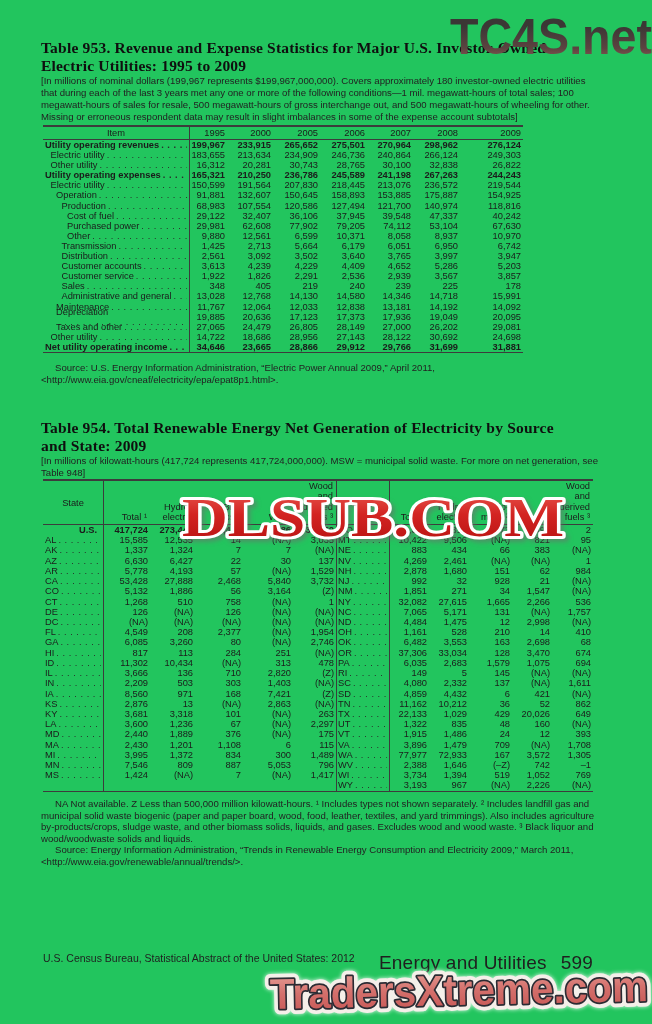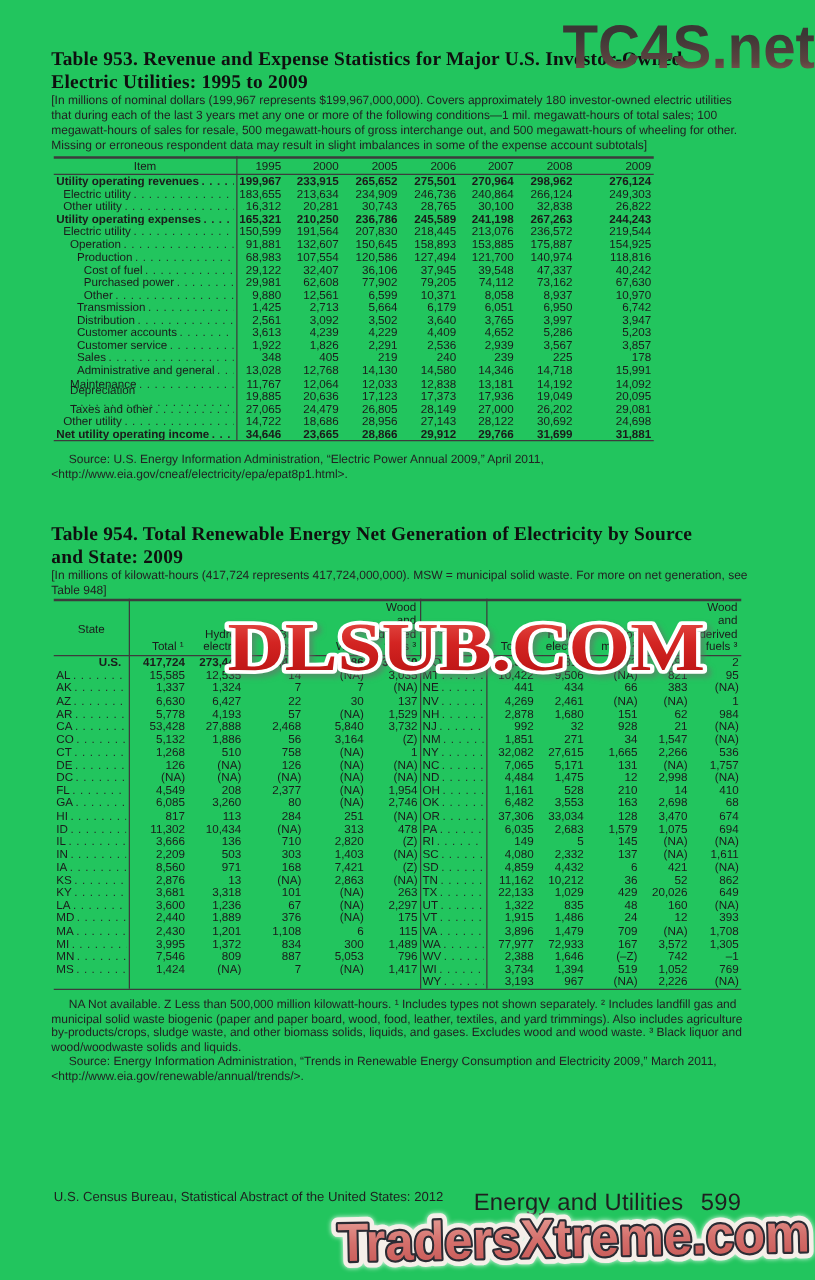--- a/index.html
+++ b/index.html
@@ -201,21 +201,21 @@
         <div class="t-row">
           <div class="cell lbl" style="padding-left: 24px;">
             <span class="lbl-text">Purchased power</span>
             <span class="leader"></span>
           </div>
           <div class="cell num">29,981</div>
           <div class="cell num">62,608</div>
           <div class="cell num">77,902</div>
           <div class="cell num">79,205</div>
           <div class="cell num">74,112</div>
-          <div class="cell num">73,162</div>
+          <div class="cell num">53,104</div>
           <div class="cell num">67,630</div>
         </div>
         <div class="t-row">
           <div class="cell lbl" style="padding-left: 24px;">
             <span class="lbl-text">Other</span>
             <span class="leader"></span>
           </div>
           <div class="cell num">9,880</div>
           <div class="cell num">12,561</div>
           <div class="cell num">6,599</div>
@@ -707,21 +707,21 @@
               <div class="cell num">9,506</div>
               <div class="cell num">(NA)</div>
               <div class="cell num">821</div>
               <div class="cell num">95</div>
             </div>
             <div class="t-row">
               <div class="cell lbl">
                 <span class="lbl-text">NE</span>
                 <span class="leader"></span>
               </div>
-              <div class="cell num">441</div>
+              <div class="cell num">883</div>
               <div class="cell num">434</div>
               <div class="cell num">66</div>
               <div class="cell num">383</div>
               <div class="cell num">(NA)</div>
             </div>
             <div class="t-row">
               <div class="cell lbl">
                 <span class="lbl-text">NV</span>
                 <span class="leader"></span>
               </div>

